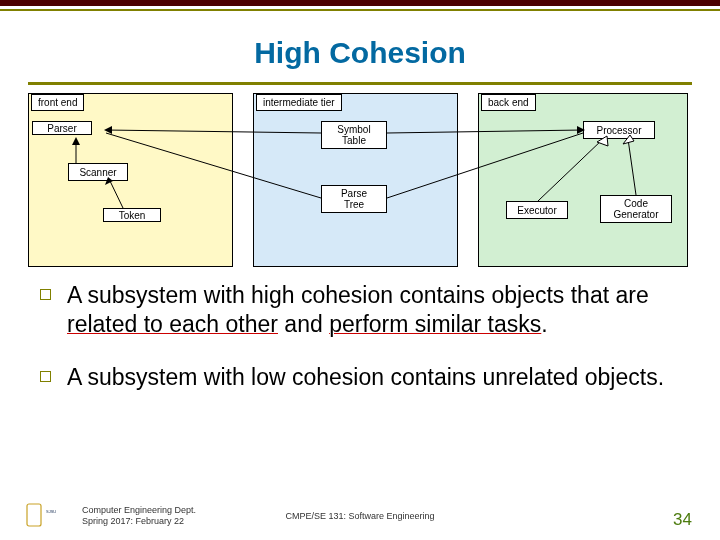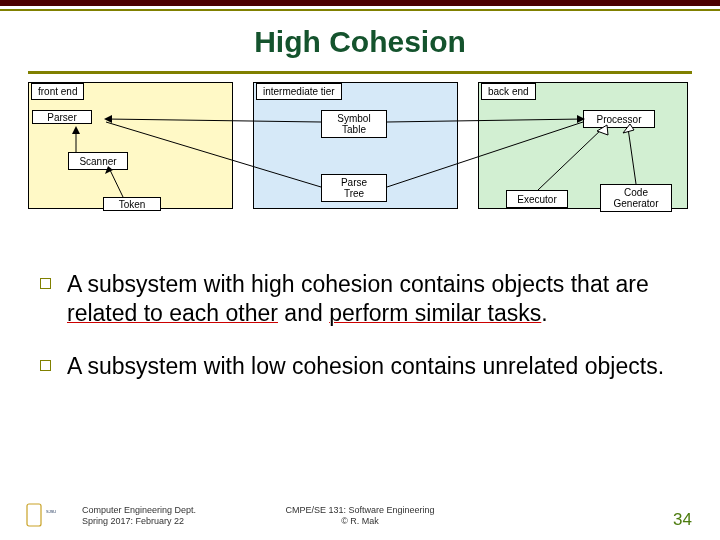--- a/index.html
+++ b/index.html
@@ -9,37 +9,37 @@
     background: #ffffff;
     font-family: Arial, sans-serif;
     position: relative;
     overflow: hidden;
   }
   .topbar { height: 6px; background: #4d0000; }
   .thinbar { height: 2px; background: #808000; margin-top: 3px; }
   .title {
     text-align: center;
     font-size: 30px;
-    margin-top: 14px;
-    color: #14532d;
+    margin-top: 25px;
+    color: #0369a1;
   }
   .title-underline {
     height: 3px;
     background: #808000;
     margin: 12px 28px 0 28px;
   }
   .diagram {
     position: relative;
     height: 170px;
     margin: 8px 28px 0 28px;
   }
   .tier {
     position: absolute;
     top: 0;
-    height: 127px;
+    height: 174px;
     border: 1px solid #000;
     text-align: center;
   }
   .tier-front {
     left: 0;
     width: 205px;
     background: #fff9c6;
   }
   .tier-mid {
     left: 225px;
@@ -216,16 +216,15 @@
       <rect x="1" y="1" width="14" height="22" rx="2" fill="none" stroke="#c9a227" stroke-width="1.2"></rect>
       <text x="20" y="10" font-size="4" fill="#23395d" font-family="Arial">SJSU</text>
     </svg>
   </div>
   <div class="left">
     <div>Computer Engineering Dept.</div>
     <div>Spring 2017: February 22</div>
   </div>
   <div class="center">
     <div>CMPE/SE 131: Software Engineering</div>
-    <div>© R. Mak</div>
   </div>
   <div class="pagenum">34</div>
 </div>
 
 </body></html>

